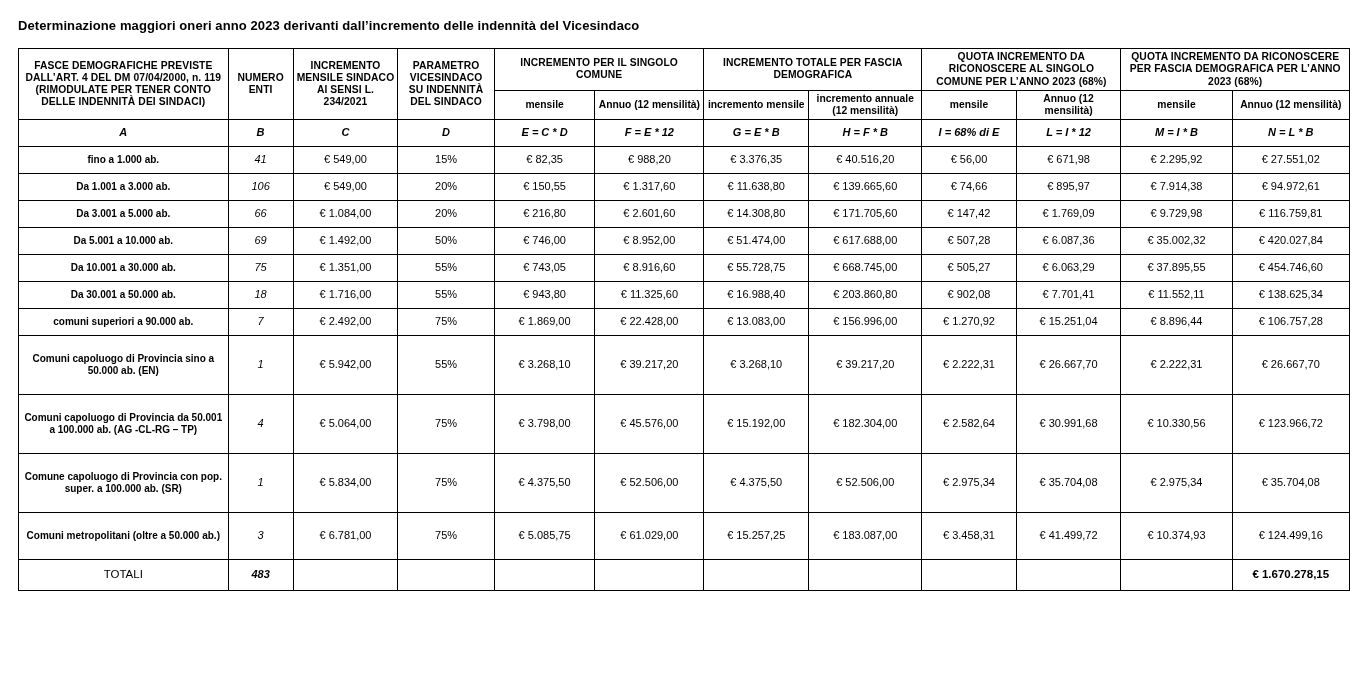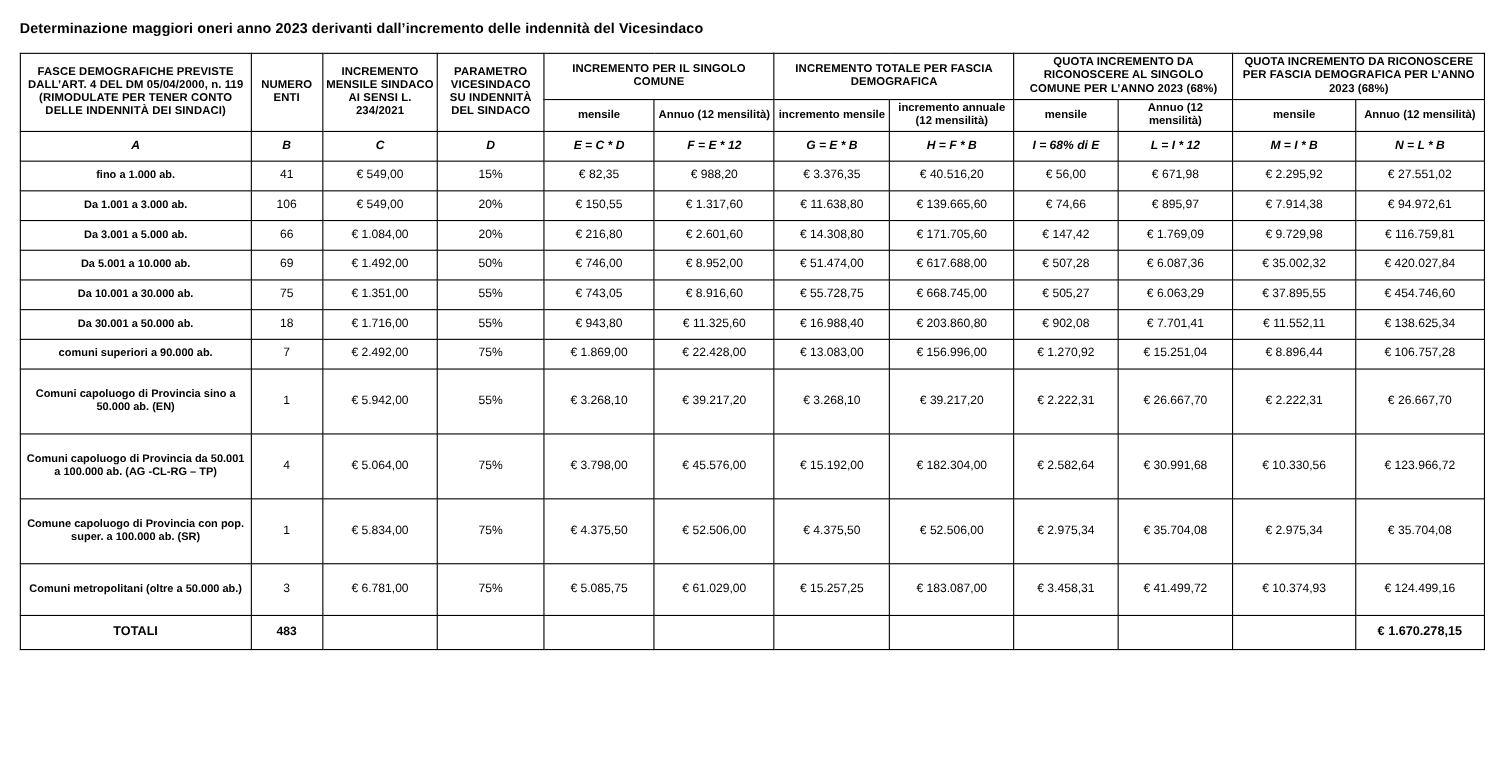--- a/index.html
+++ b/index.html
@@ -70,26 +70,27 @@
   }
   td.num {
     font-size: 11px;
     text-align: center;
     height: 22px;
     white-space: nowrap;
   }
   td.cnt {
     font-size: 11px;
     text-align: center;
+    font-style: italic;
   }
   tr.totals td {
     height: 26px;
   }
   td.tot-label {
-    font-weight: bold;
+    font-weight: normal;
     text-align: right;
     padding-right: 6px;
     border: none;
     font-size: 11.5px;
   }
   td.tot-value {
     font-weight: bold;
     font-size: 11.5px;
     white-space: nowrap;
   }
@@ -117,21 +118,21 @@
       <col style="width:104px">
       <col style="width:100px">
       <col style="width:108px">
       <col style="width:90px">
       <col style="width:100px">
       <col style="width:106px">
       <col style="width:112px">
     </colgroup>
     <thead>
       <tr>
-        <th class="hdr" rowspan="2">FASCE DEMOGRAFICHE PREVISTE DALL’ART. 4 DEL DM 05/04/2000, n. 119 (RIMODULATE PER TENER CONTO DELLE INDENNITÀ DEI SINDACI)</th>
+        <th class="hdr" rowspan="2">FASCE DEMOGRAFICHE PREVISTE DALL’ART. 4 DEL DM 07/04/2000, n. 119 (RIMODULATE PER TENER CONTO DELLE INDENNITÀ DEI SINDACI)</th>
         <th class="hdr" rowspan="2">NUMERO ENTI</th>
         <th class="hdr" rowspan="2">INCREMENTO MENSILE SINDACO AI SENSI L. 234/2021</th>
         <th class="hdr" rowspan="2">PARAMETRO VICESINDACO SU INDENNITÀ DEL SINDACO</th>
         <th class="hdr" colspan="2">INCREMENTO PER IL SINGOLO COMUNE</th>
         <th class="hdr" colspan="2">INCREMENTO TOTALE PER FASCIA DEMOGRAFICA</th>
         <th class="hdr" colspan="2">QUOTA INCREMENTO DA RICONOSCERE AL SINGOLO COMUNE PER L’ANNO 2023 (68%)</th>
         <th class="hdr" colspan="2">QUOTA INCREMENTO DA RICONOSCERE PER FASCIA DEMOGRAFICA PER L’ANNO 2023 (68%)</th>
       </tr>
       <tr>
         <th class="sub">mensile</th>

